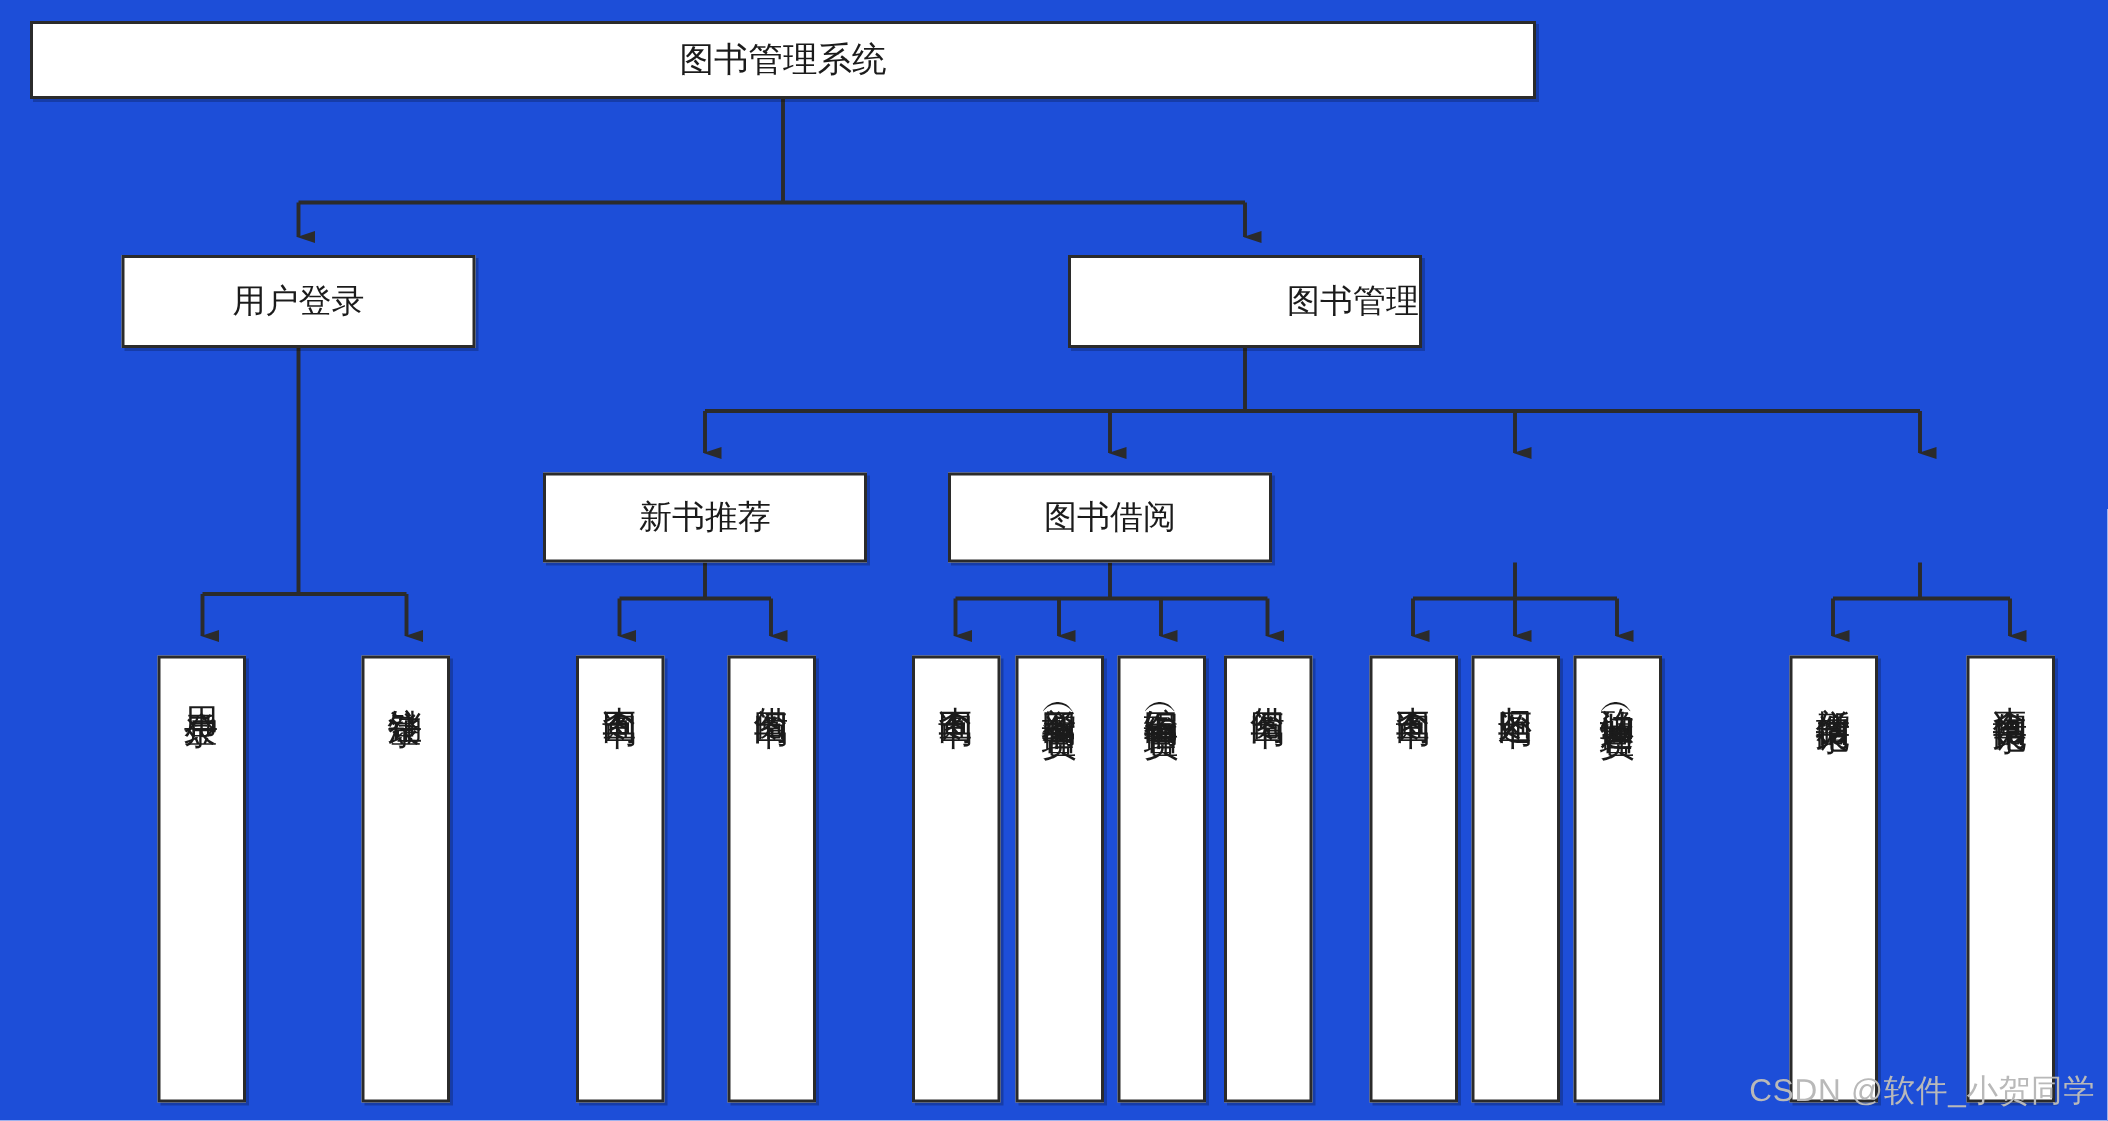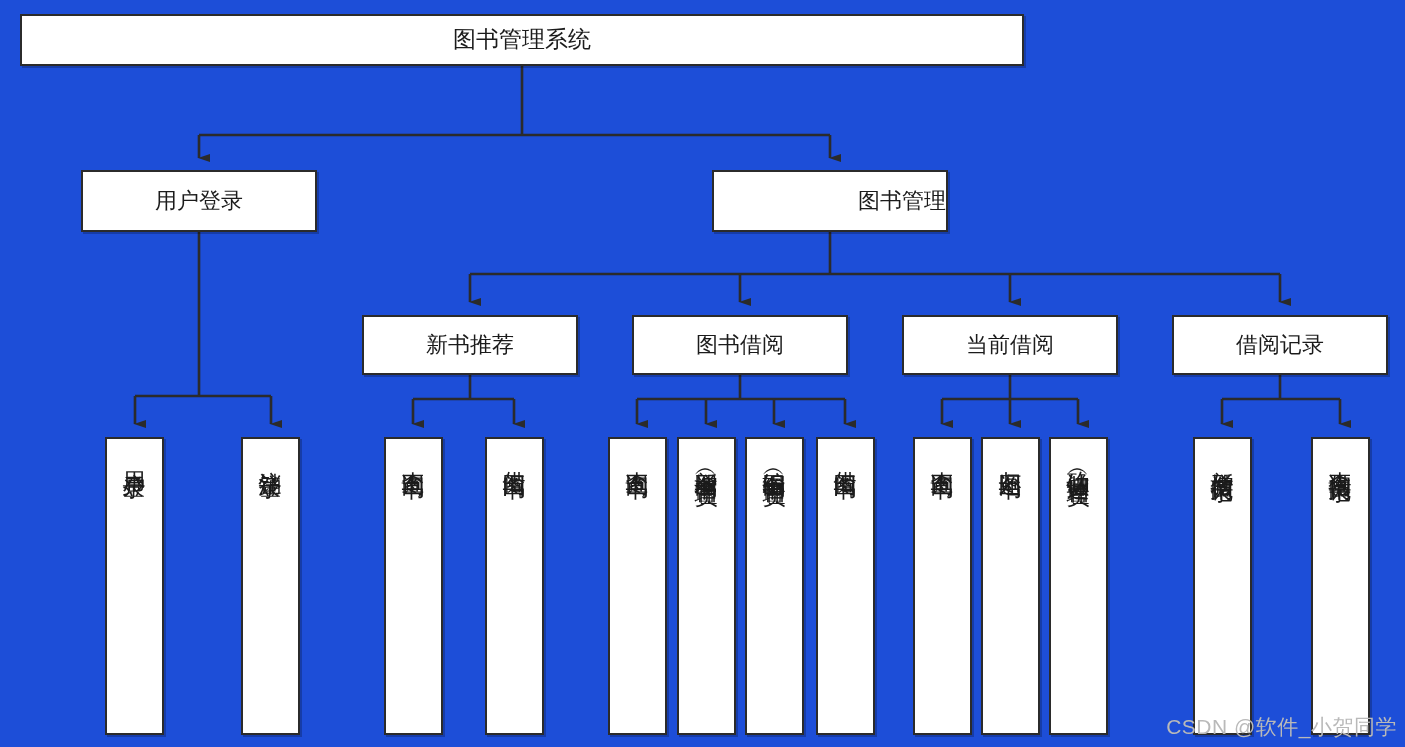--- a/index.html
+++ b/index.html
@@ -140,26 +140,20 @@
   <div class="node horiz" style="left:712px; top:170px; width:236px; height:62px;justify-content:flex-end;">
     <span class="label">图书管理</span>
   </div>
 
   <div class="node horiz" style="left:362px; top:315px; width:216px; height:60px;">
     <span class="label">新书推荐</span>
   </div>
   <div class="node horiz" style="left:632px; top:315px; width:216px; height:60px;">
     <span class="label">图书借阅</span>
   </div>
-  <div class="node horiz" style="left:902px; top:315px; width:216px; height:60px;">
-    <span class="label">当前借阅</span>
-  </div>
-  <div class="node horiz" style="left:1172px; top:315px; width:216px; height:60px;">
-    <span class="label">借阅记录</span>
-  </div>
 
   <div class="node leaf" style="left:105px; top:437px; width:59px; height:298px;">
     <span class="label">用户登录</span>
   </div>
   <div class="node leaf" style="left:241px; top:437px; width:59px; height:298px;">
     <span class="label">注销登录</span>
   </div>
 
   <div class="node leaf" style="left:384px; top:437px; width:59px; height:298px;">
     <span class="label">查询图书</span>

